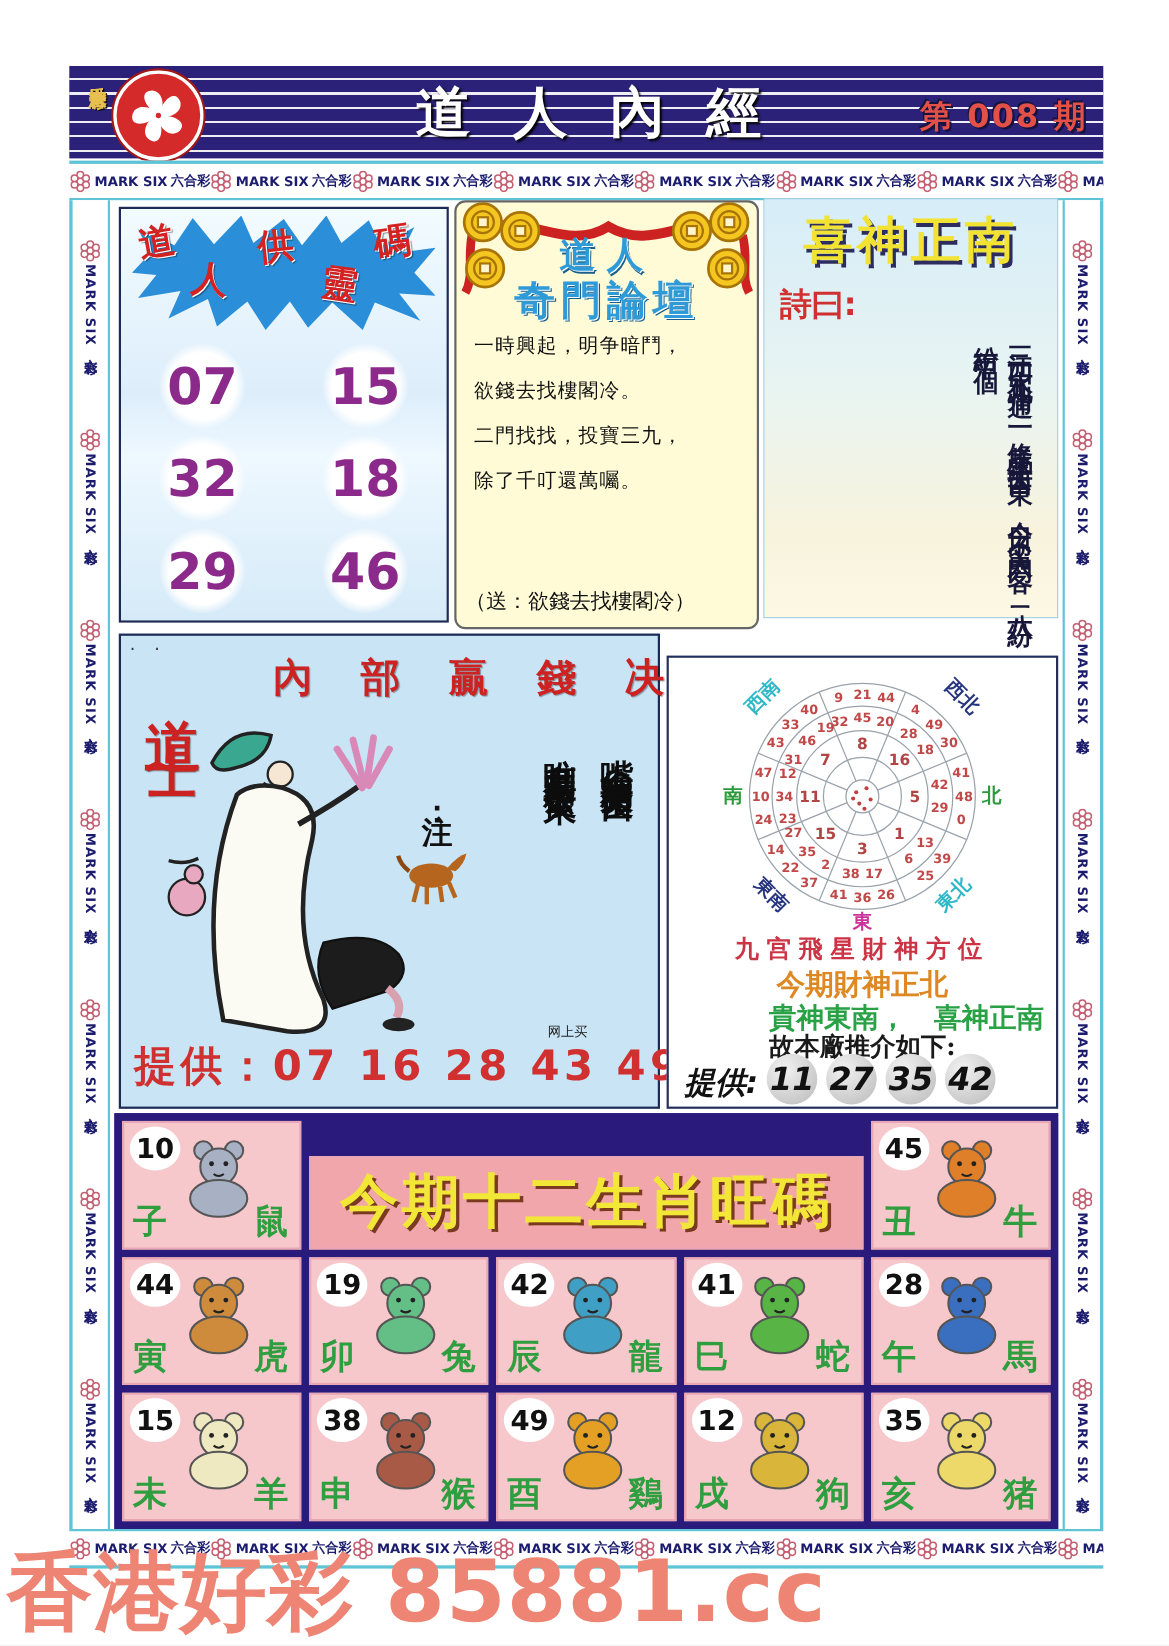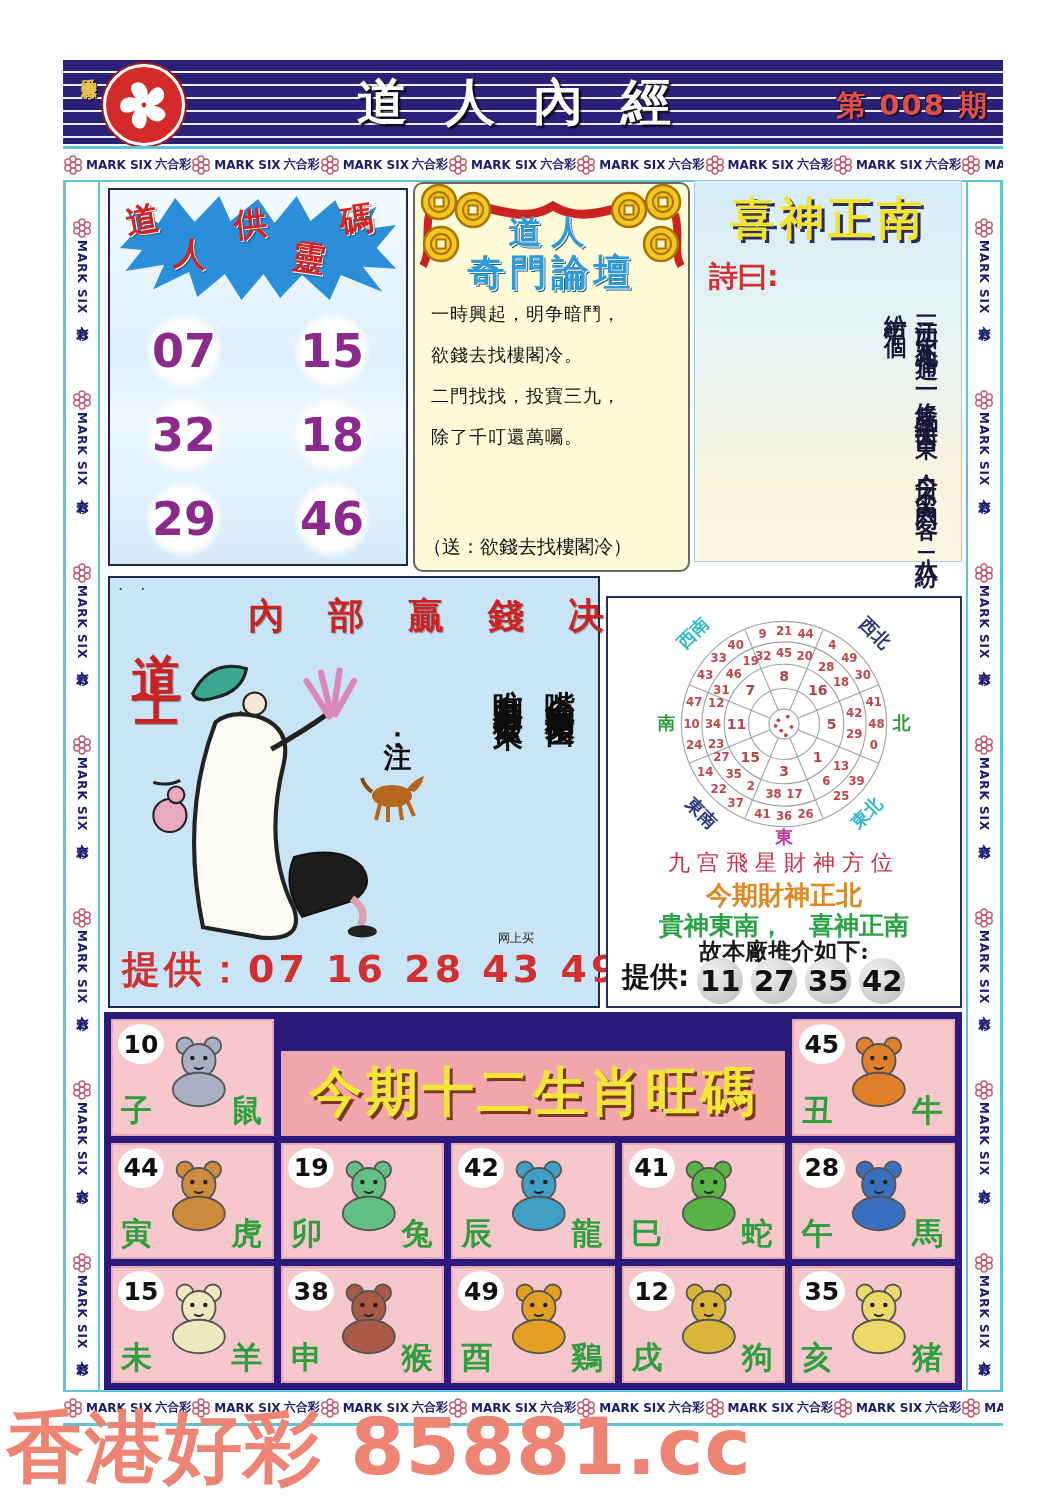--- a/index.html
+++ b/index.html
@@ -3,21 +3,21 @@
 <meta charset="utf-8">
 <style>
   html,body{margin:0;padding:0;background:#e9e9e9;}
   #canvas{position:relative;width:1063px;height:1496px;background:#fff;overflow:hidden;
           font-family:"DejaVu Sans",sans-serif;margin:0 auto;}
   .abs{position:absolute;}
   
   #header{left:63px;top:60px;width:940px;height:84px;background-color:#2b2178;
     background-image:repeating-linear-gradient(to bottom,transparent 0,transparent 11px,rgba(255,255,255,.92) 11px,rgba(255,255,255,.92) 13px);}
   #masthead-title{width:100%;text-align:center;line-height:84px;color:#fff;font-family:"DejaVu Serif",serif;
-    font-weight:bold;font-size:50px;letter-spacing:38px;text-shadow:2px 2px 2px #000;}
+    font-weight:bold;font-size:50px;letter-spacing:38px;text-shadow:2px 2px 2px #000;margin-left:21px;}
   #issue-no{right:14px;top:26px;color:#e25048;font-weight:bold;font-size:29px;
     text-shadow:2px 2px 0 #14143f,-1px -1px 0 #14143f;letter-spacing:2px;}
   #logo-vert{left:18px;top:6px;writing-mode:vertical-rl;font-size:16px;font-weight:bold;color:#e8c050;
     line-height:16px;letter-spacing:1px;text-shadow:1px 1px 0 #000;height:74px;}
   #logo{left:40px;top:4px;width:76px;height:76px;border-radius:50%;background:#d42a2a;
     border:3px solid #fff;box-shadow:0 0 0 2px #a01818;display:flex;align-items:center;justify-content:center;}
   
   .strip{position:absolute;background:#fff;display:flex;align-items:center;justify-content:space-around;overflow:hidden;box-sizing:border-box;}
   #strip-top{left:63px;top:146px;width:940px;height:36px;border-top:3px solid #5ec4d6;border-bottom:2px solid #5ec4d6;}
   #strip-bottom{left:63px;top:1390px;width:940px;height:36px;border-bottom:3px solid #5ec4d6;border-top:2px solid #5ec4d6;}
@@ -65,26 +65,26 @@
   #inner-note{left:268px;top:140px;font-size:28px;font-weight:bold;color:#111;writing-mode:vertical-rl;}
   .vphrase{position:absolute;writing-mode:vertical-rl;color:#0d0d0d;font-weight:bold;font-size:30px;
     font-family:"DejaVu Serif",serif;letter-spacing:5px;top:88px;}
   #phrase-right{right:18px;}
   #phrase-left{right:70px;}
   #inner-provide{left:12px;top:366px;font-size:38px;font-weight:bold;color:#d03030;letter-spacing:4px;white-space:nowrap;}
   #inner-tinymark{right:64px;top:352px;font-size:12px;color:#222;}
   
   #wheel-box{left:606px;top:596px;width:356px;height:412px;background:#fff;border:2px solid #23305e;box-sizing:border-box;}
   #wheel-svg-wrap{width:100%;top:0px;display:flex;justify-content:center;}
-  #wheel-caption{width:100%;top:250px;text-align:center;color:#cc3344;font-weight:normal;font-size:22px;
+  #wheel-caption{width:100%;top:250px;text-align:center;color:#cc3344;font-weight:bold;font-size:22px;
     letter-spacing:7px;font-family:"DejaVu Serif",serif;}
   #wheel-fortune{width:100%;top:280px;text-align:center;color:#dd8822;font-weight:bold;font-size:26px;}
-  #wheel-gods{width:100%;top:311px;text-align:center;color:#28a245;font-weight:bold;font-size:25px;}
+  #wheel-gods{width:100%;top:311px;text-align:center;color:#28a245;font-weight:bold;font-size:25px;padding-left:40px;}
   #wheel-intro{width:100%;top:338px;text-align:center;color:#1a1a1a;font-weight:bold;font-size:23px;font-family:"DejaVu Serif",serif;}
-  #wheel-provide{left:14px;top:360px;display:flex;align-items:flex-start;gap:8px;}
+  #wheel-provide{left:14px;top:360px;display:flex;align-items:flex-end;gap:8px;font-style:italic;}
   #wheel-provide .lbl{font-size:28px;font-weight:bold;color:#111;}
   .chip{width:46px;height:46px;border-radius:50%;background:radial-gradient(circle at 35% 30%,#f2f2f2,#b9b9b9);
     display:flex;align-items:center;justify-content:center;font-size:29px;font-weight:bold;color:#111;}
   
   #zodiac-grid{left:104px;top:1012px;width:858px;height:378px;background:#2a1a7c;border:2px solid #2a1a7c;
     display:grid;grid-template-columns:repeat(5,1fr);grid-template-rows:repeat(3,1fr);gap:7px;padding:5px;box-sizing:border-box;}
   .zcell{background:#f6c8cc;position:relative;box-shadow:inset 0 0 0 2px #e9a6b4;overflow:hidden;}
   .zovel{position:absolute;top:5px;left:7px;width:46px;height:40px;border-radius:50%;background:#fff;
     display:flex;align-items:center;justify-content:center;font-size:25px;font-weight:bold;color:#111;}
   .zbranch{position:absolute;bottom:4px;left:10px;color:#2f9e3f;font-weight:bold;font-size:31px;font-family:"DejaVu Serif",serif;}

